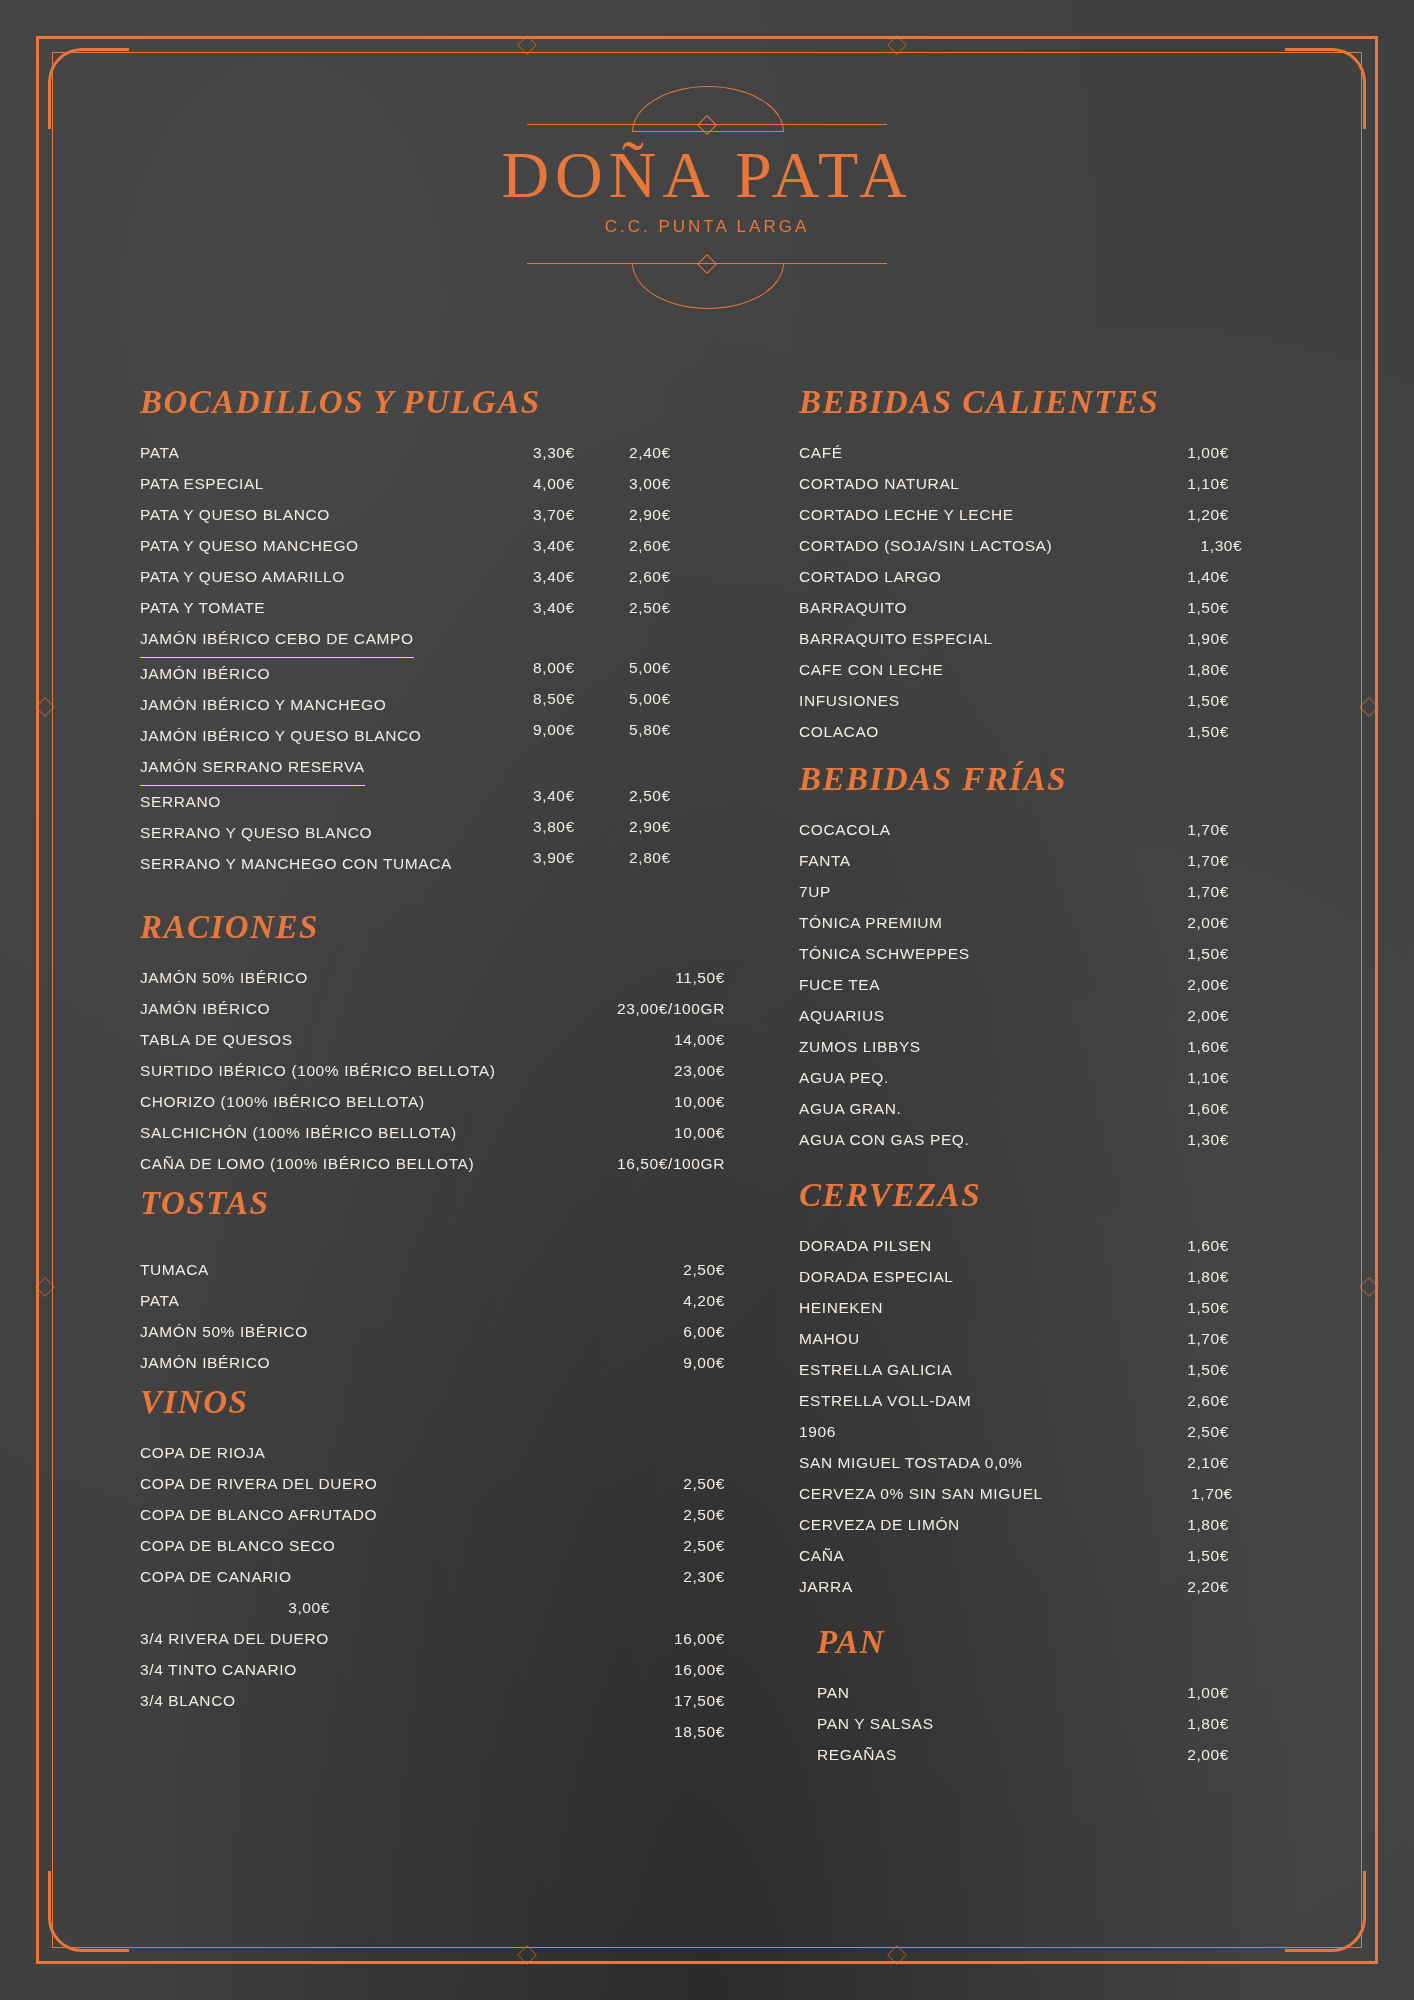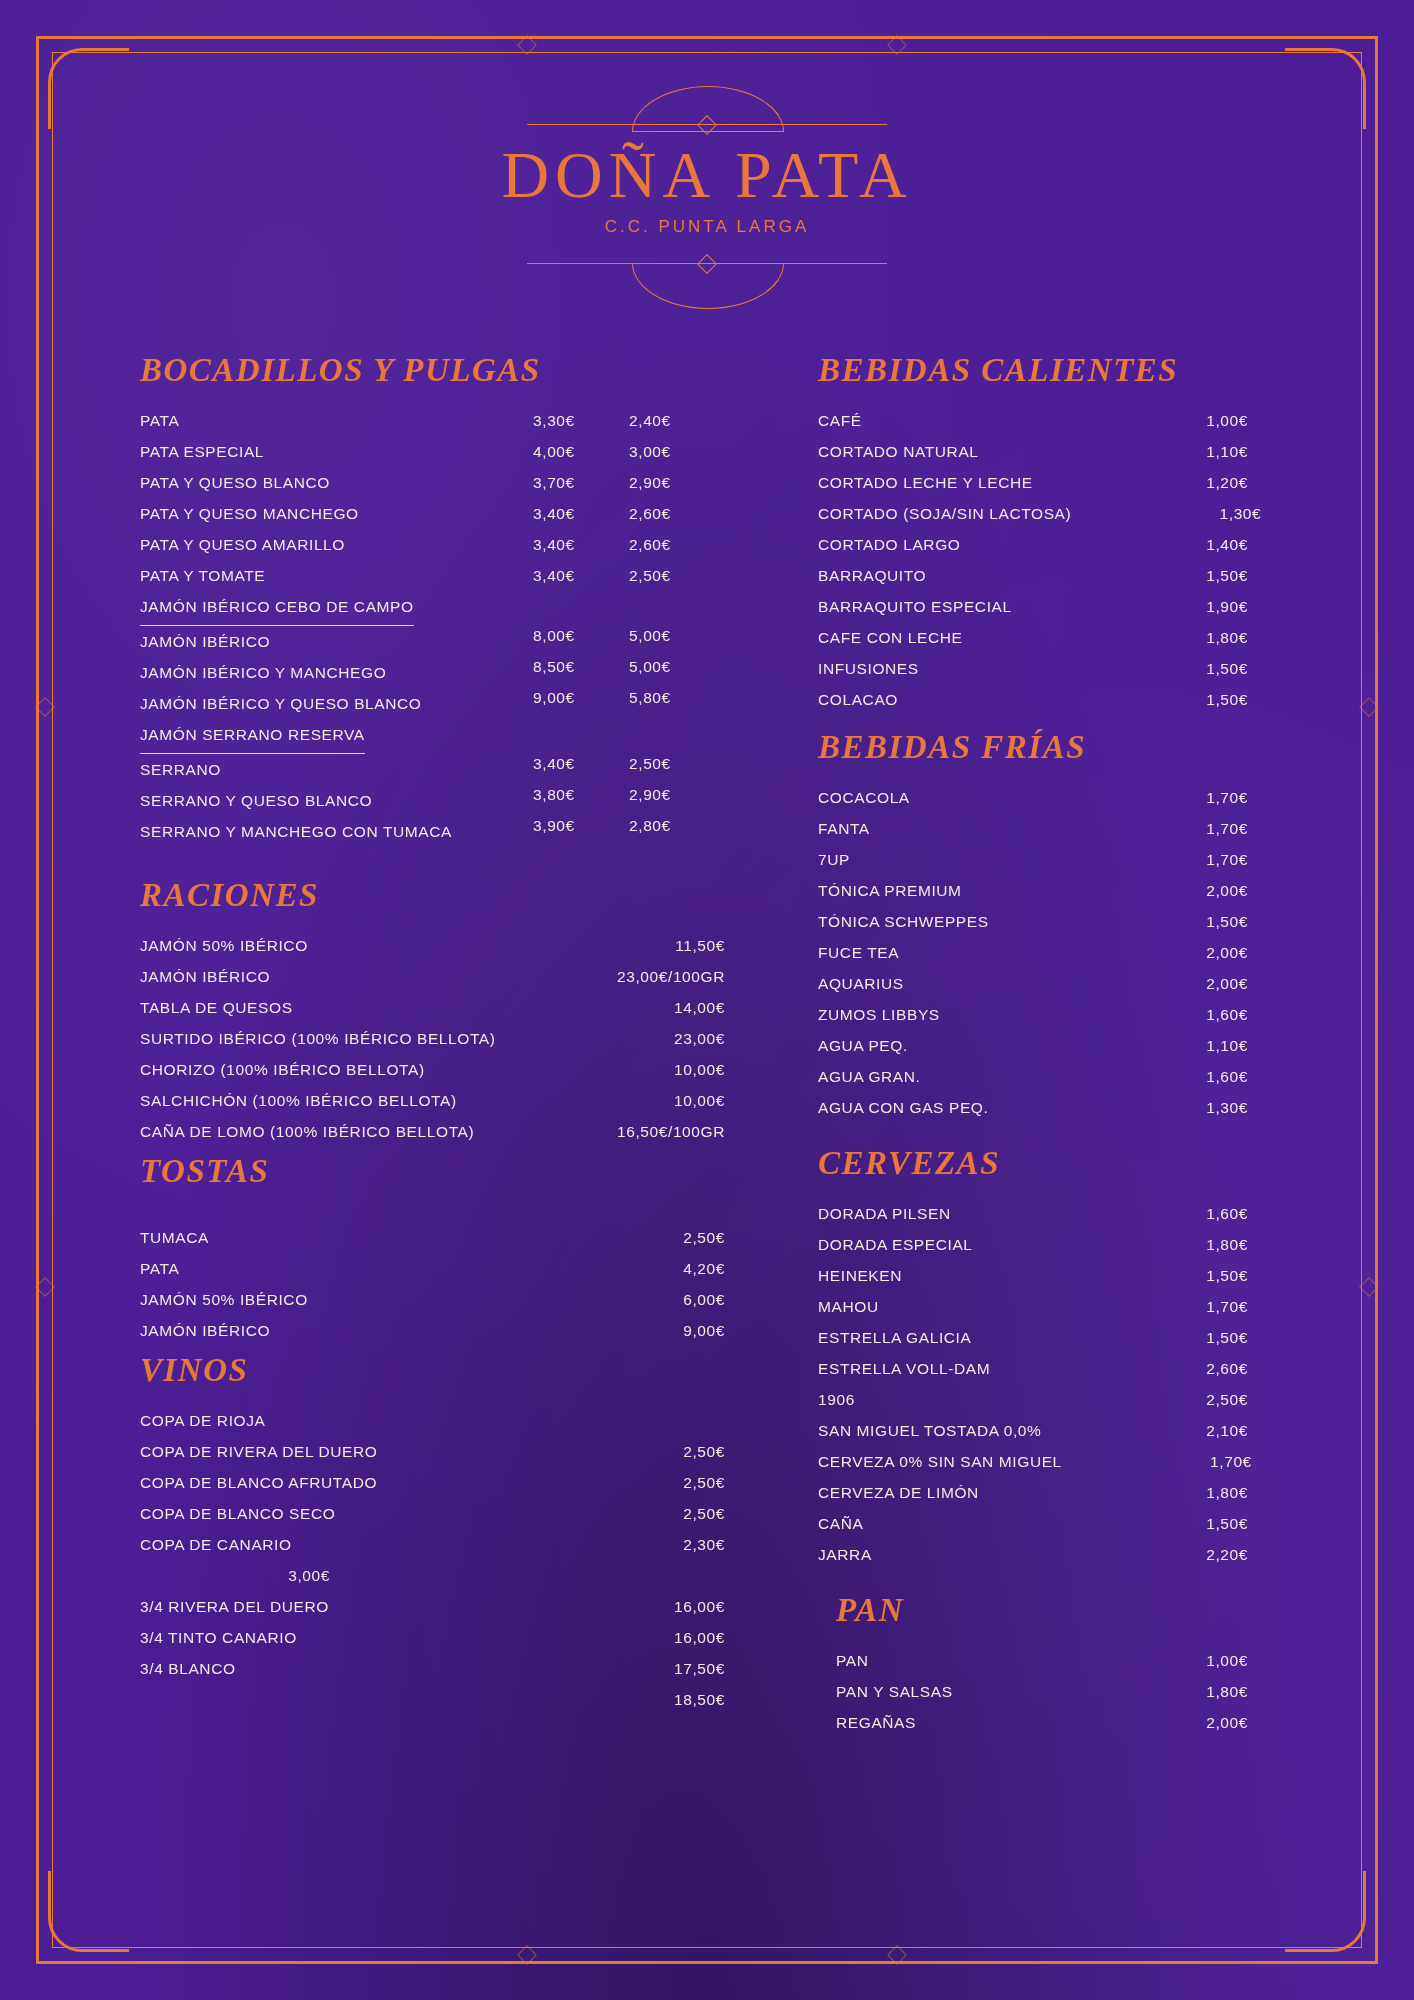--- a/index.html
+++ b/index.html
@@ -4,21 +4,21 @@
 <style>
   html, body {
     margin: 0;
     padding: 0;
     background: #2b2b2b;
   }
   .page {
     position: relative;
     width: 1414px;
     height: 2000px;
-    background: #4c1d95;
+    background: #404040;
     overflow: hidden;
     font-family: "Liberation Sans", sans-serif;
     color: #efe9e2;
   }
   
   .page::before {
     content: "";
     position: absolute;
     inset: 0;
     background:
@@ -111,25 +111,25 @@
     left: 50%;
     margin-left: -7px;
     width: 12px; height: 12px;
     border: 1px solid #e8773c;
     transform: rotate(45deg);
   }
 
   
   .content {
     position: absolute;
-    top: 352px;
+    top: 384px;
     left: 140px;
     right: 140px;
     display: flex;
-    gap: 93px;
+    gap: 74px;
   }
   .col { width: 585px; }
   .col.right { width: 430px; }
 
   .section { margin-bottom: 6px; }
   .section-title {
     font-family: "Liberation Serif", serif;
     font-style: italic;
     font-weight: bold;
     color: #e8773c;

